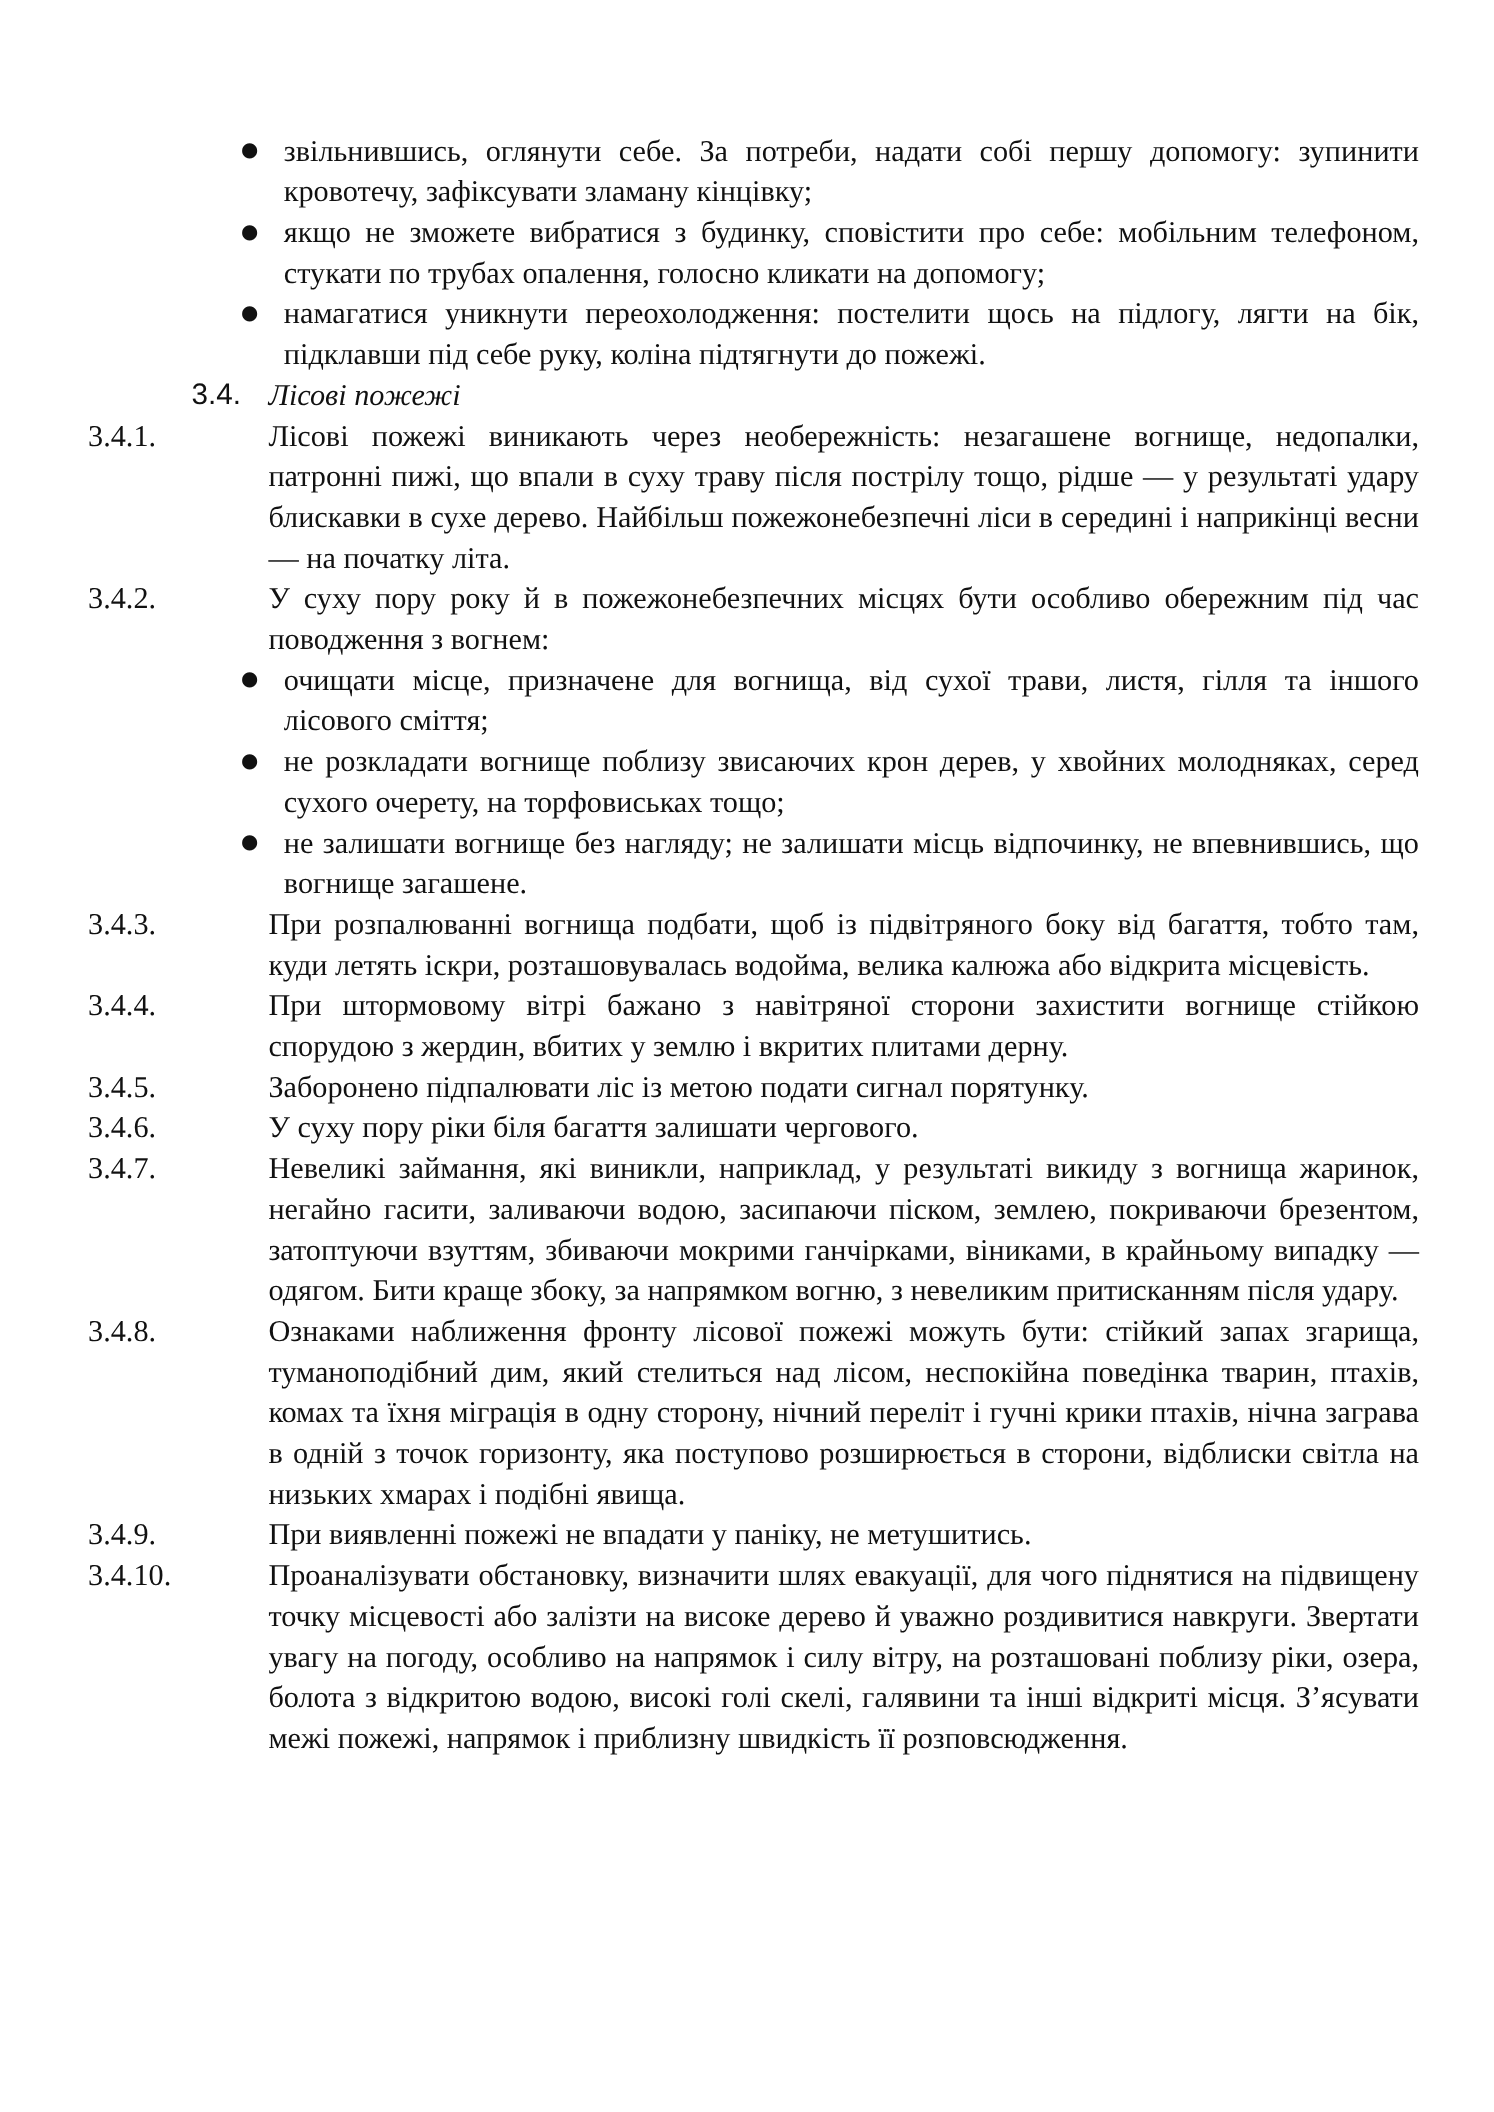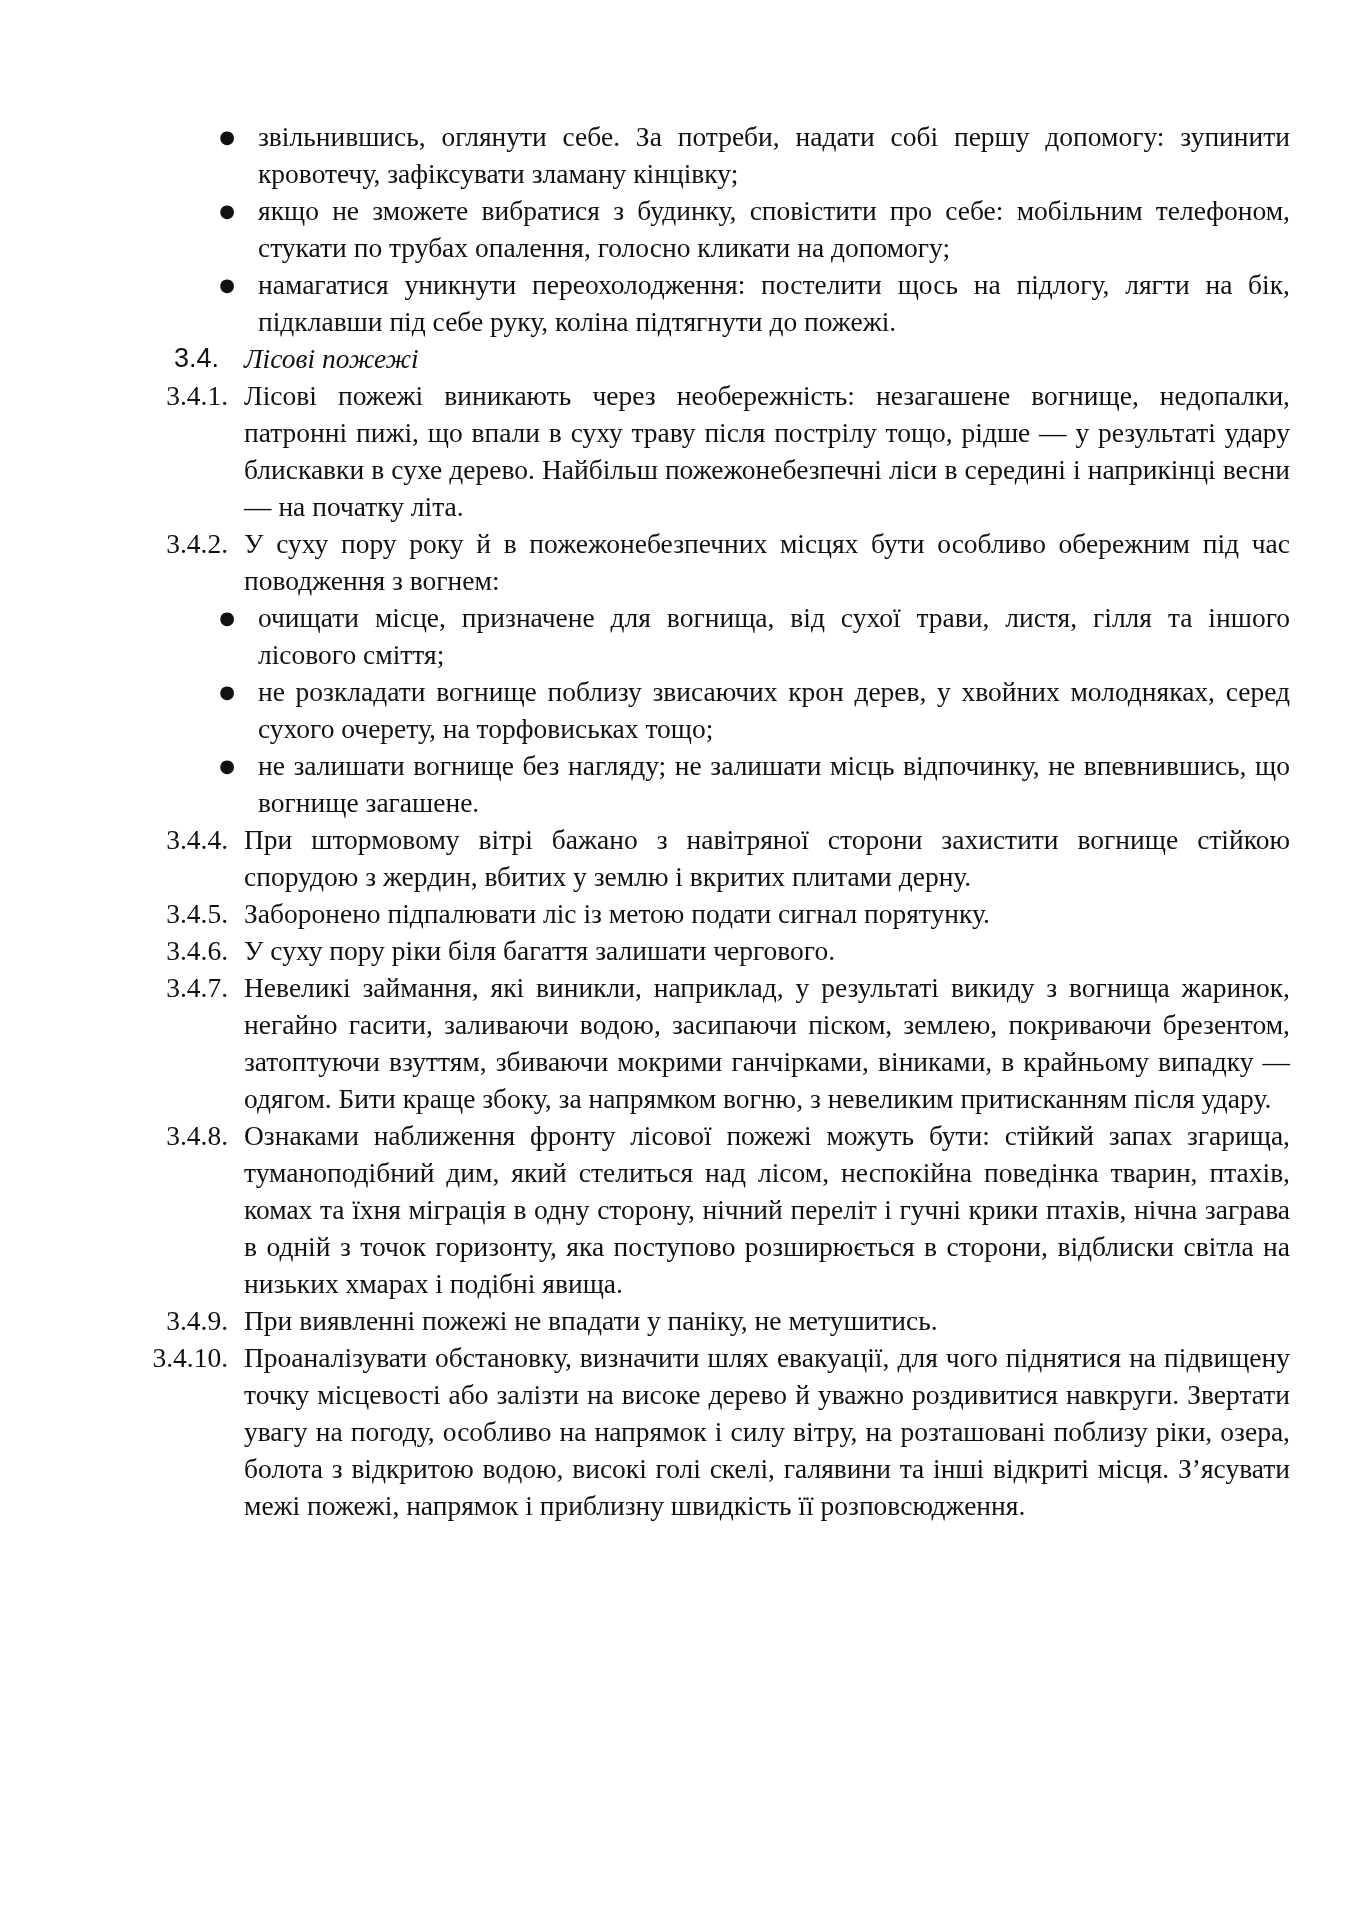--- a/index.html
+++ b/index.html
@@ -9,21 +9,21 @@
     font-family:"Liberation Serif", serif; font-size:27.5px; line-height:37px; color:#111;
   }
   .bullet {
     position:relative; margin-left:258px; width:1032px; text-align:justify;
   }
   .bullet .dot {
     position:absolute; left:-41px; top:0; width:20px; text-align:center; font-family:"DejaVu Sans", sans-serif; font-size:18px;
   }
   .item { position:relative; margin-left:244px; width:1046px; text-align:justify; }
   .item .num {
-    position:absolute; left:-164px; width:148px; text-align:right;
+    position:absolute; left:-164px; width:148px; text-align:left;
   }
   .heading { position:relative; margin-left:244px; width:1046px; }
   .heading .num {
     position:absolute; left:-98px; font-family:"Liberation Sans", sans-serif; font-size:27px;margin-left:28px;
   }
   .heading .title { font-weight:normal; font-style:italic; }
 </style>
 </head>
 <body>
 
@@ -63,20 +63,24 @@
   <div class="bullet">
     <span class="dot">●</span>
     <span>не розкладати вогнище поблизу звисаючих крон дерев, у хвойних молодняках, серед сухого очерету, на торфовиськах тощо;</span>
   </div>
   <div class="bullet">
     <span class="dot">●</span>
     <span>не залишати вогнище без нагляду; не залишати місць відпочинку, не впевнившись, що вогнище загашене.</span>
   </div>
 
   <div class="item">
+    <span class="num">3.4.3.</span>
+    <span>При розпалюванні вогнища подбати, щоб із підвітряного боку від багаття, тобто там, куди летять іскри, розташовувалась водойма, велика калюжа або відкрита місцевість.</span>
+  </div>
+  <div class="item">
     <span class="num">3.4.4.</span>
     <span>При штормовому вітрі бажано з навітряної сторони захистити вогнище стійкою спорудою з жердин, вбитих у землю і вкритих плитами дерну.</span>
   </div>
   <div class="item">
     <span class="num">3.4.5.</span>
     <span>Заборонено підпалювати ліс із метою подати сигнал порятунку.</span>
   </div>
   <div class="item">
     <span class="num">3.4.6.</span>
     <span>У суху пору ріки біля багаття залишати чергового.</span>

